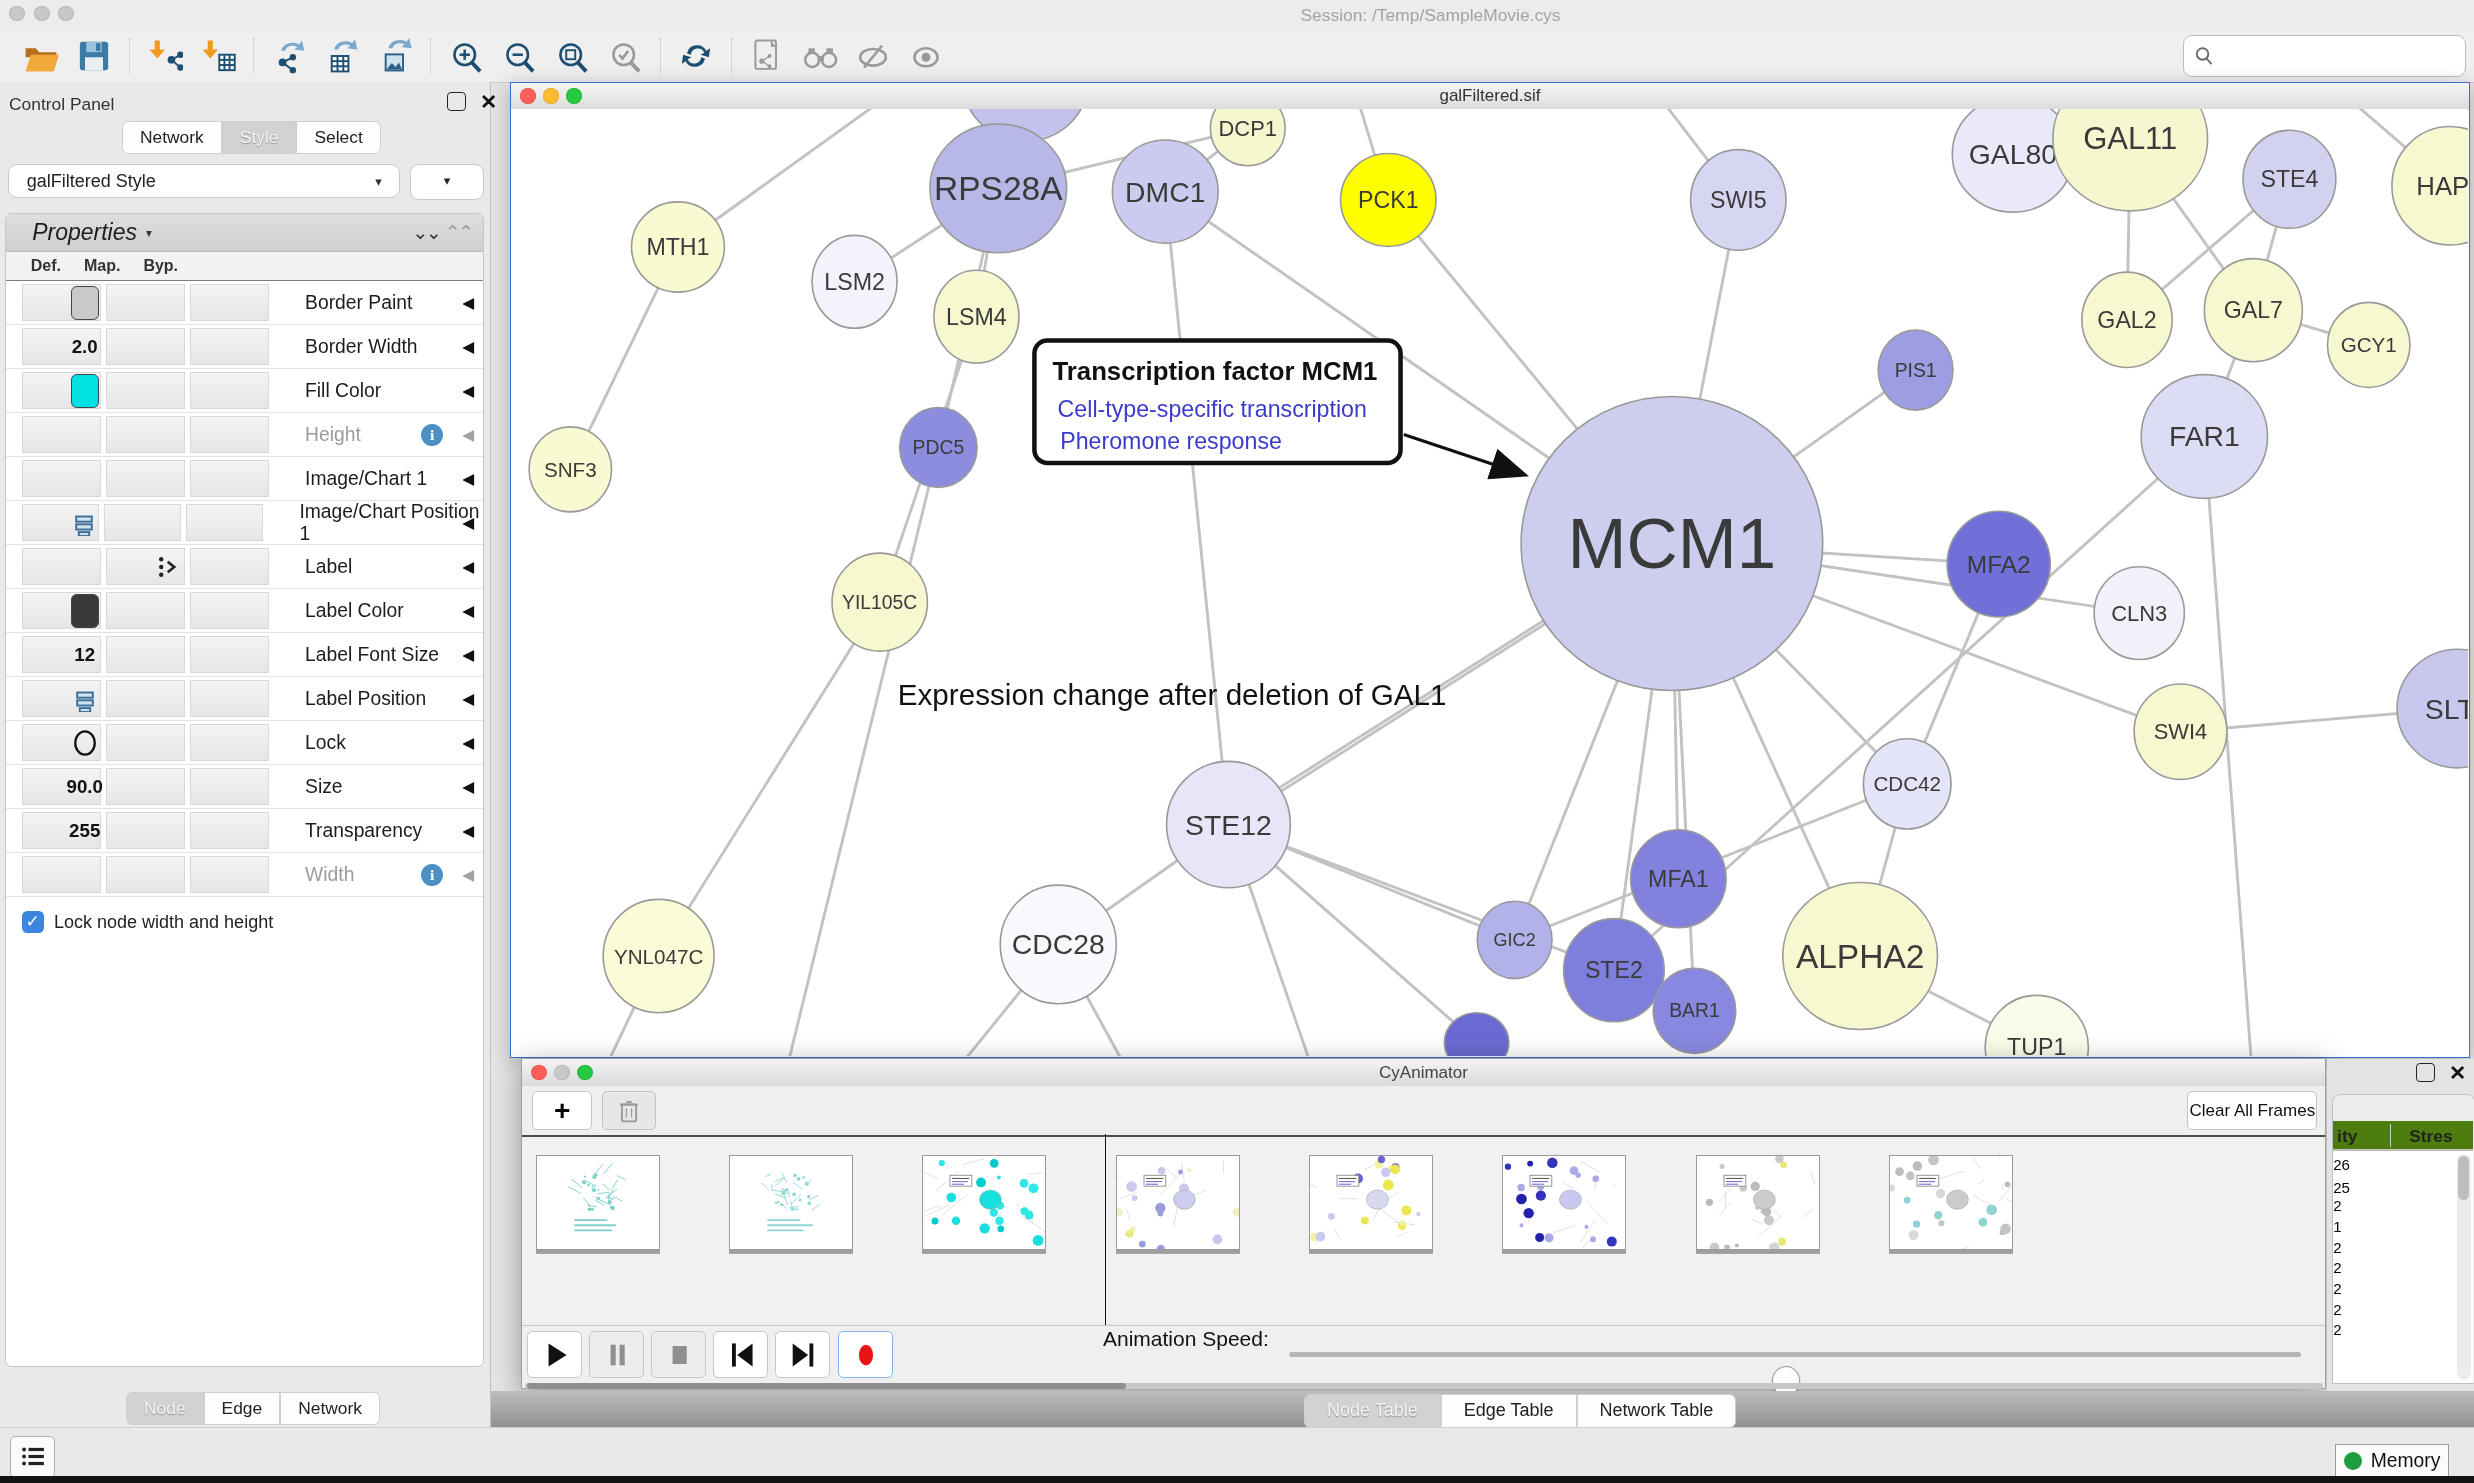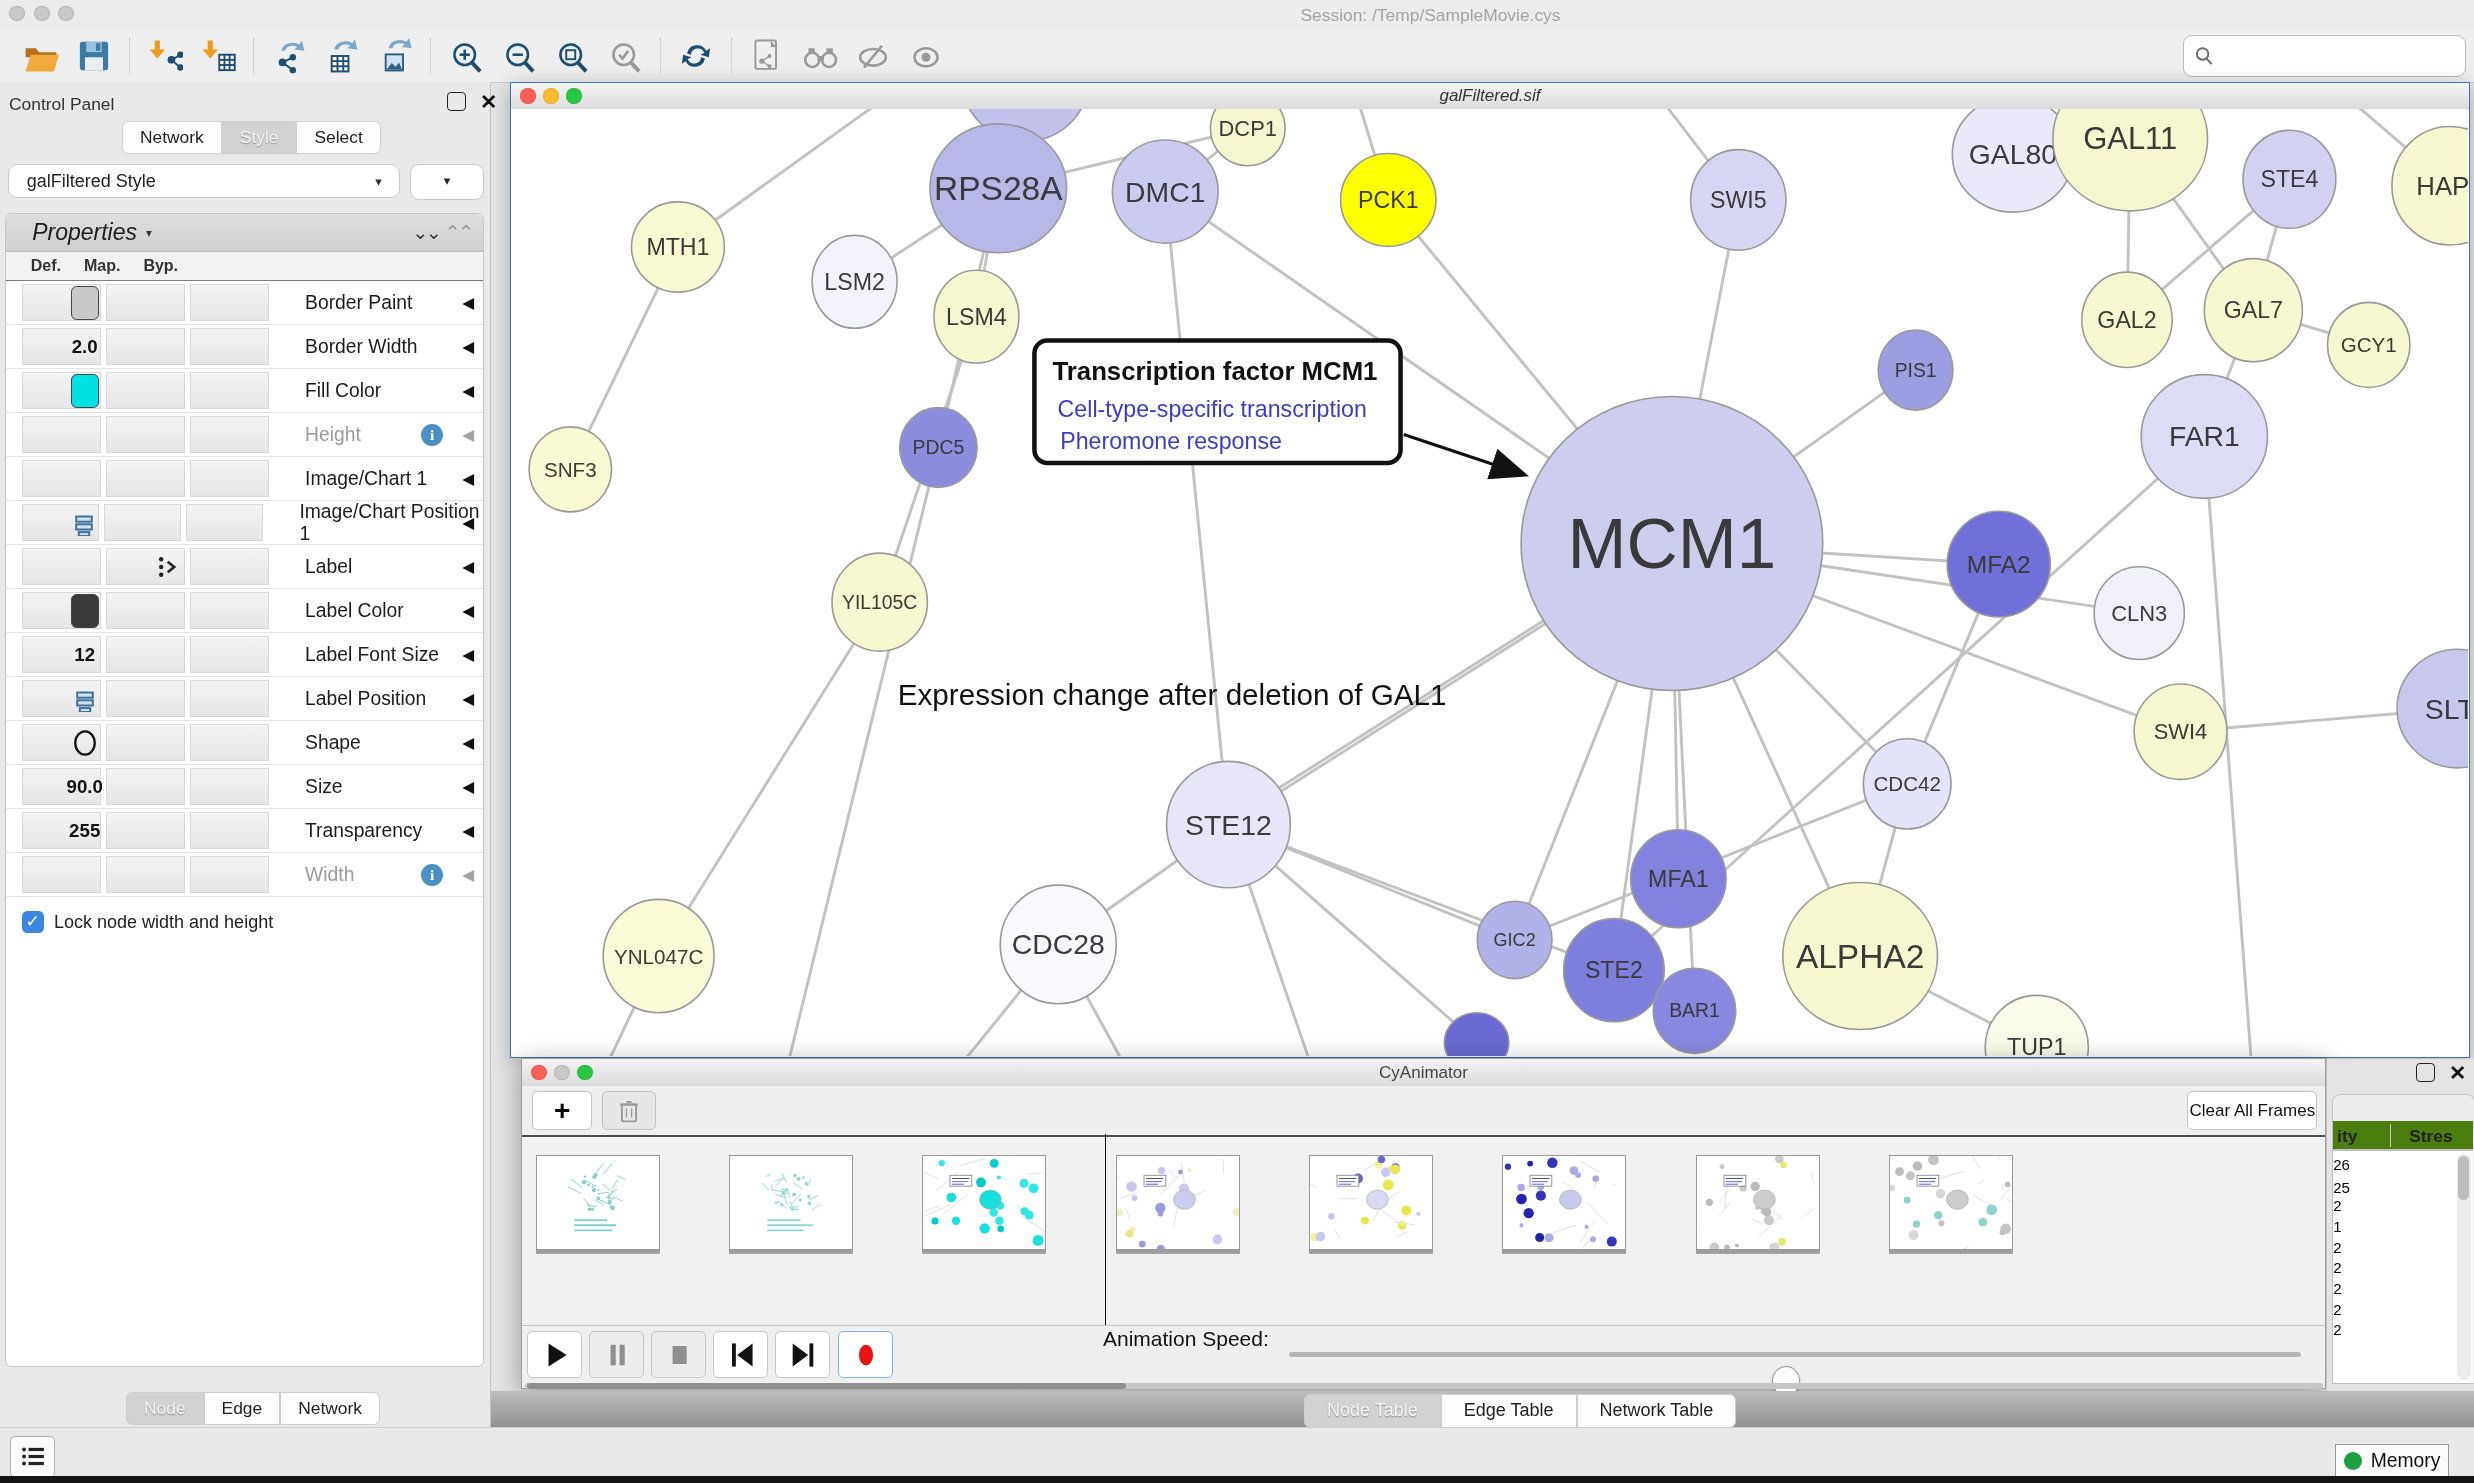--- a/index.html
+++ b/index.html
@@ -67,21 +67,21 @@
   #lock-row{display:flex;align-items:center;margin:14px 0 0 15.5px;}
   #lock-check{width:22px;height:22px;background:#3d86e0;border-radius:5.2px;color:#fff;font-size:17px;
               text-align:center;line-height:22px;}
   #lock-label{font-size:18px;margin-left:10.3px;}
   #cp-bottom-tabs{position:absolute;left:126px;top:1310px;}
   
   #net-window{left:510px;top:82px;width:1960px;height:976px;background:#fff;
               border:1.9px solid #3b6fd1;box-sizing:border-box;box-shadow:0 3.9px 19.3px rgba(0,0,0,.25);}
   #net-titlebar{position:absolute;left:0;top:0;width:100%;height:26px;
                 background:linear-gradient(#f5f5f5,#dcdcdc);border-bottom:0.6px solid #b9b9b9;}
-  #net-title{position:absolute;width:100%;text-align:center;top:3.2px;font-size:17px;color:#333;font-style:italic;}
+  #net-title{position:absolute;width:100%;text-align:center;top:3.2px;font-size:17px;color:#333;}
   #net-canvas{position:absolute;left:0;top:26px;width:1957px;height:947px;background:#fff;overflow:hidden;}
   #net-svg{width:100%;height:100%;}
   
   #cyanimator{left:521px;top:1058px;width:1805px;height:331px;background:#ededed;border:0.6px solid #9e9e9e;
               box-sizing:border-box;box-shadow:0 6.4px 26px rgba(0,0,0,.35);}
   #cy-titlebar{position:absolute;left:0;top:0;width:100%;height:27px;background:linear-gradient(#f4f4f4,#dadada);
                border-bottom:0.6px solid #b5b5b5;}
   #cy-title{position:absolute;width:100%;text-align:center;top:3.9px;font-size:17px;color:#444;}
   #cy-toolbar{position:absolute;left:0;top:27px;width:100%;height:49px;background:#efefef;}
   .cy-btn{position:absolute;top:5.2px;height:37px;border-radius:5.2px;border:1.3px solid #c2c2c2;background:#fff;
@@ -409,21 +409,21 @@
             <span class="prop-chev">◀</span>
           </div>
           <div class="prop-row">
             <div class="cell">
               <svg width="26" height="26" viewBox="0 0 40 40">
                 <ellipse cx="20" cy="20" rx="15" ry="18" fill="none" stroke="#111" stroke-width="3.5"></ellipse>
               </svg>
             </div>
             <div class="cell"></div>
             <div class="cell"></div>
-            <span class="prop-label">Shape</span>
+            <span class="prop-label">Lock</span>
             <span class="prop-chev">◀</span>
           </div>
           <div class="prop-row">
             <div class="cell">90.0</div>
             <div class="cell"></div>
             <div class="cell"></div>
             <span class="prop-label">Size</span>
             <span class="prop-chev">◀</span>
           </div>
           <div class="prop-row">

